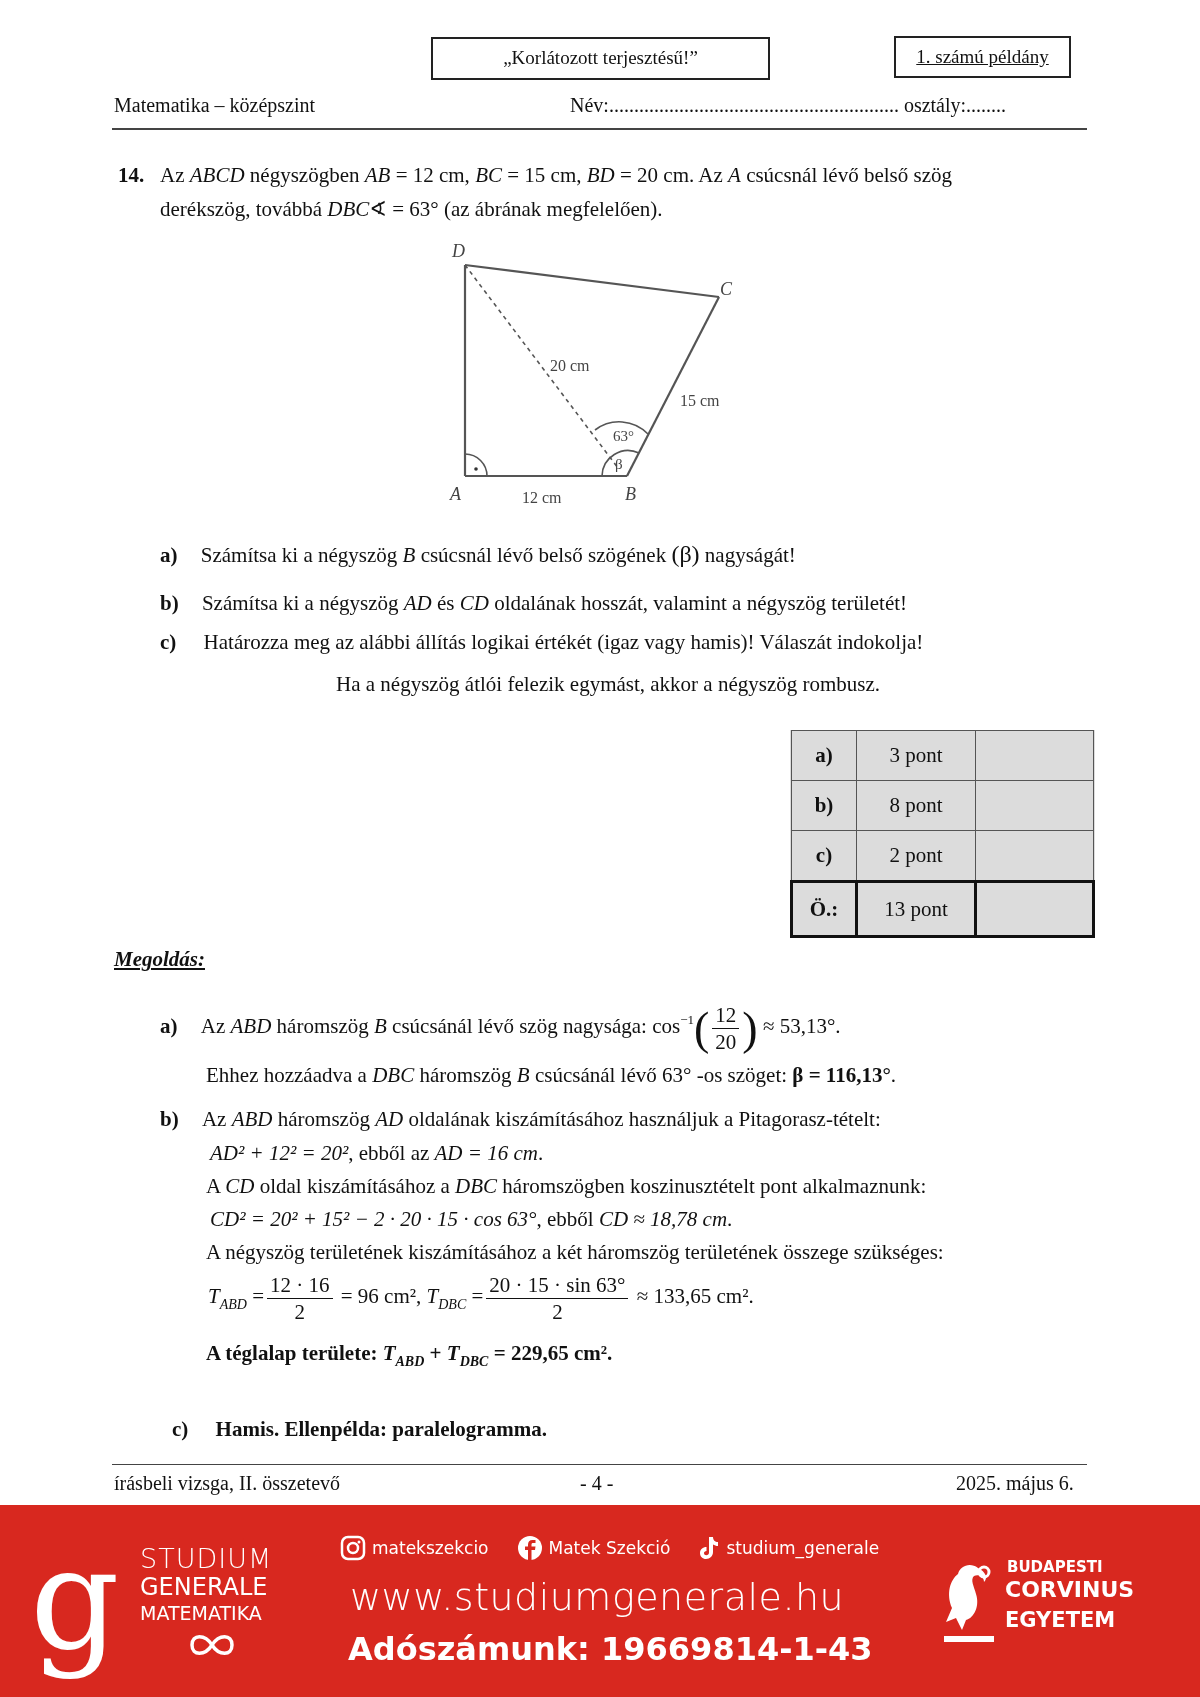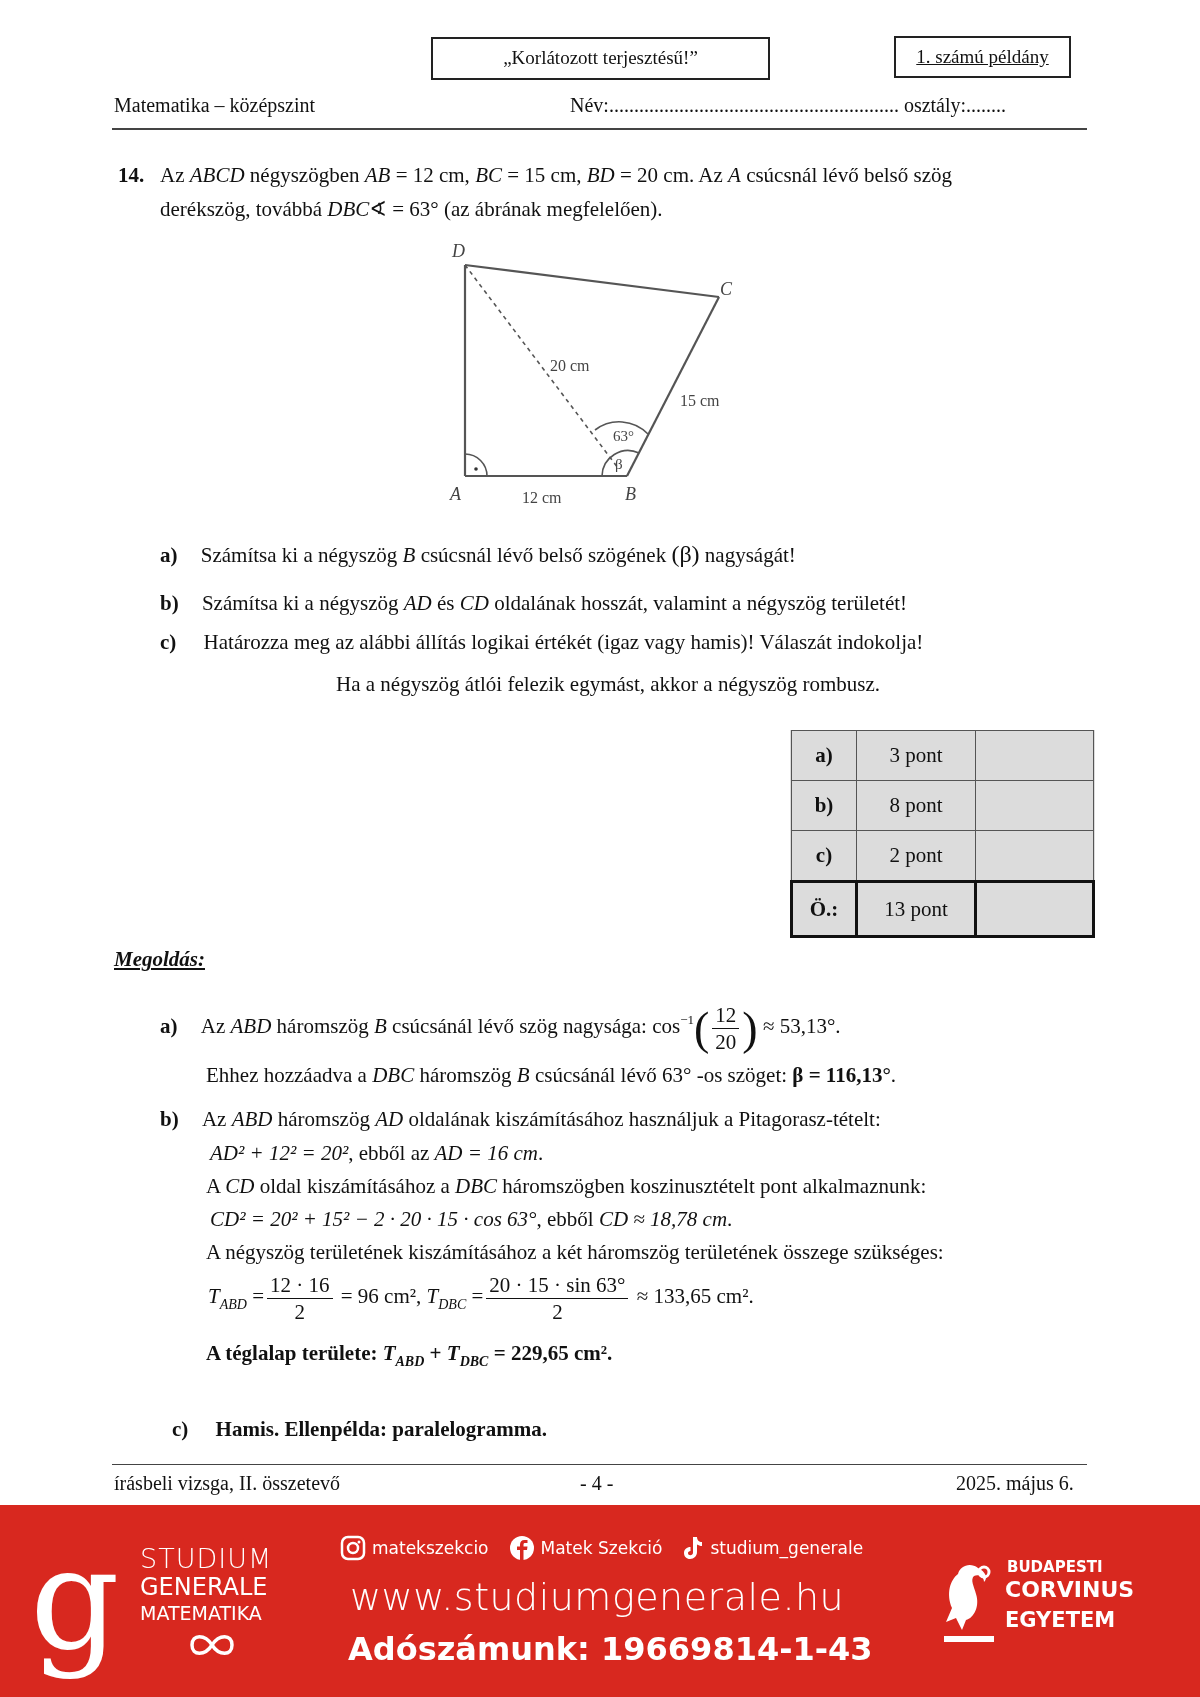--- a/index.html
+++ b/index.html
@@ -22,21 +22,21 @@
   table.score td { border: 1.5px solid #555; height: 49px; font-size: 21px; text-align: center; padding: 0; }
   table.score td.c1 { width: 62px; font-weight: bold; }
   table.score td.c2 { width: 116px; }
   table.score td.c3 { width: 115px; }
   table.score tr.total td { border: 3.5px solid #111; }
   .banner { position: absolute; left: 0; top: 1505px; width: 1200px; height: 192px; background: #d8281f; color: #fff;
             font-family: "DejaVu Sans", "Liberation Sans", sans-serif; }
   .banner .sg1 { position: absolute; left: 140px; top: 40px; font-size: 27px; letter-spacing: 1px; font-weight: 300; line-height: 28px; }
   .banner .sg2 { position: absolute; left: 140px; top: 68px; font-size: 24px; line-height: 28px; }
   .banner .sg3 { position: absolute; left: 140px; top: 96px; font-size: 19px; line-height: 24px; }
-  .social { position: absolute; top: 30px; left: 340px; font-size: 17px; display: flex; gap: 20px; align-items: center; }
+  .social { position: absolute; top: 30px; left: 340px; font-size: 17px; display: flex; gap: 28px; align-items: center; }
   .social span.item { display: inline-flex; align-items: center; gap: 6px; }
   .web { position: absolute; left: 350px; top: 70px; font-size: 38px; font-weight: 300; letter-spacing: 0.5px; }
   .tax { position: absolute; left: 348px; top: 125px; font-size: 32px; font-weight: bold; }
   .corv1 { position: absolute; left: 1007px; top: 53px; font-size: 15px; font-weight: bold; }
   .corv2 { position: absolute; left: 1005px; top: 70px; font-size: 22px; font-weight: bold; line-height: 30px; }
   .corv3 { position: absolute; left: 1005px; top: 100px; font-size: 21px; font-weight: bold; line-height: 30px; }
 </style>
 </head>
 <body>
 

